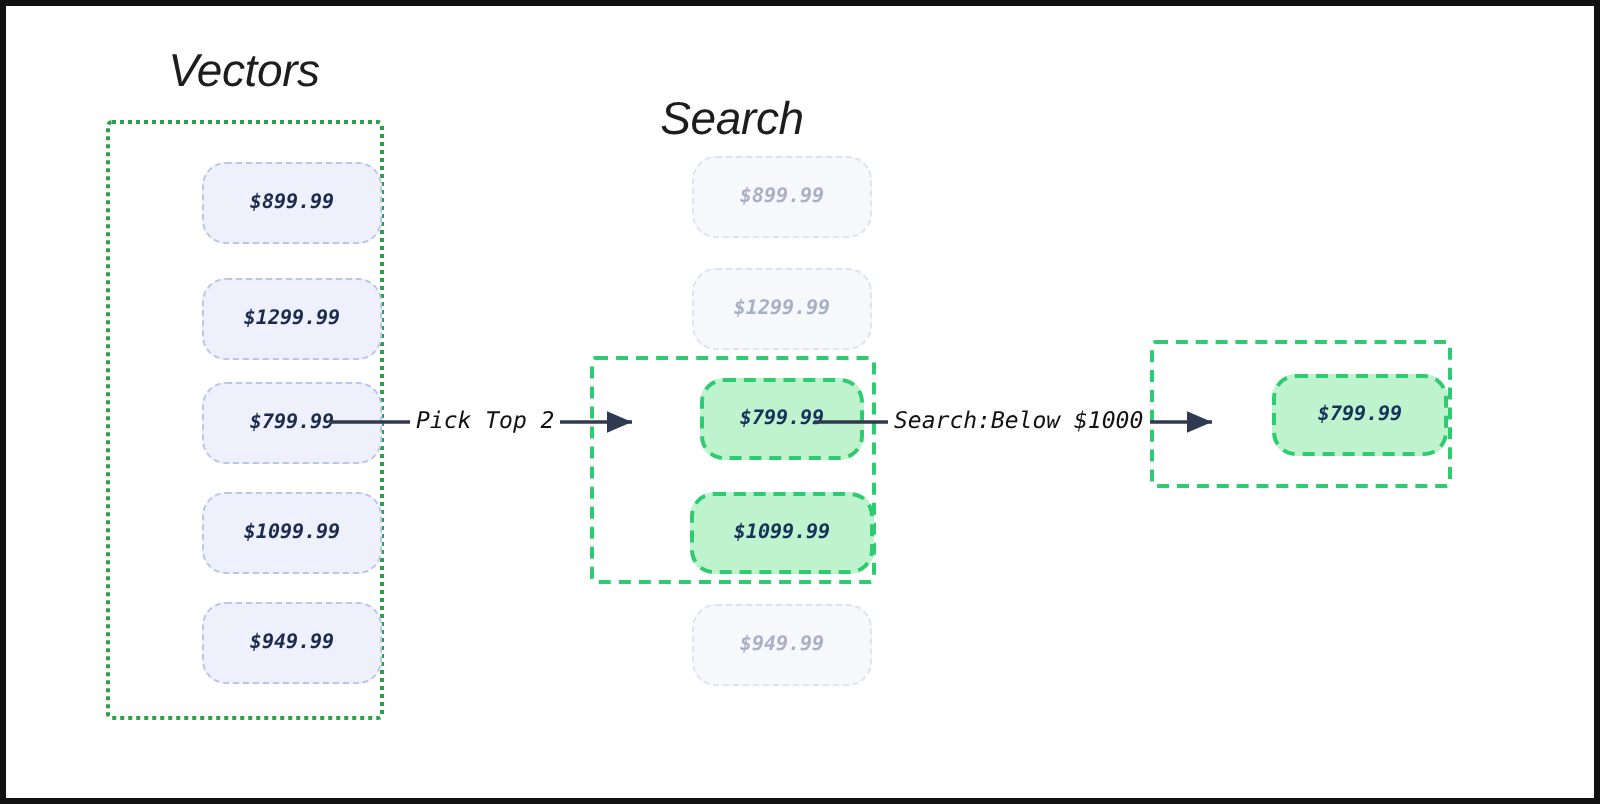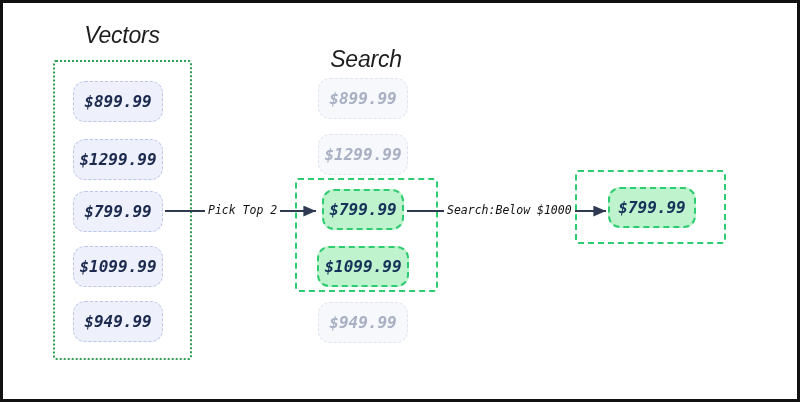--- a/index.html
+++ b/index.html
@@ -63,24 +63,25 @@
 
   
   .chip {
     position: absolute;
     box-sizing: border-box;
     display: flex;
     align-items: center;
     justify-content: center;
     border-radius: 12px;
     font-family: "DejaVu Sans Mono", "Liberation Mono", monospace;
-    font-size: 16px;
+    font-size: 10px;
     font-weight: 700;
     letter-spacing: 0px;
     white-space: nowrap;
+    margin-left: 28px;
   }
   .chip.vec {
     width: 90px; height: 41px;
     background: #eef1fb;
     border: 1.6px dashed #bcc6ea;
     color: #1b2a4e;
   }
   .chip.faded {
     width: 90px; height: 41px;
     background: #f7f8fc;

